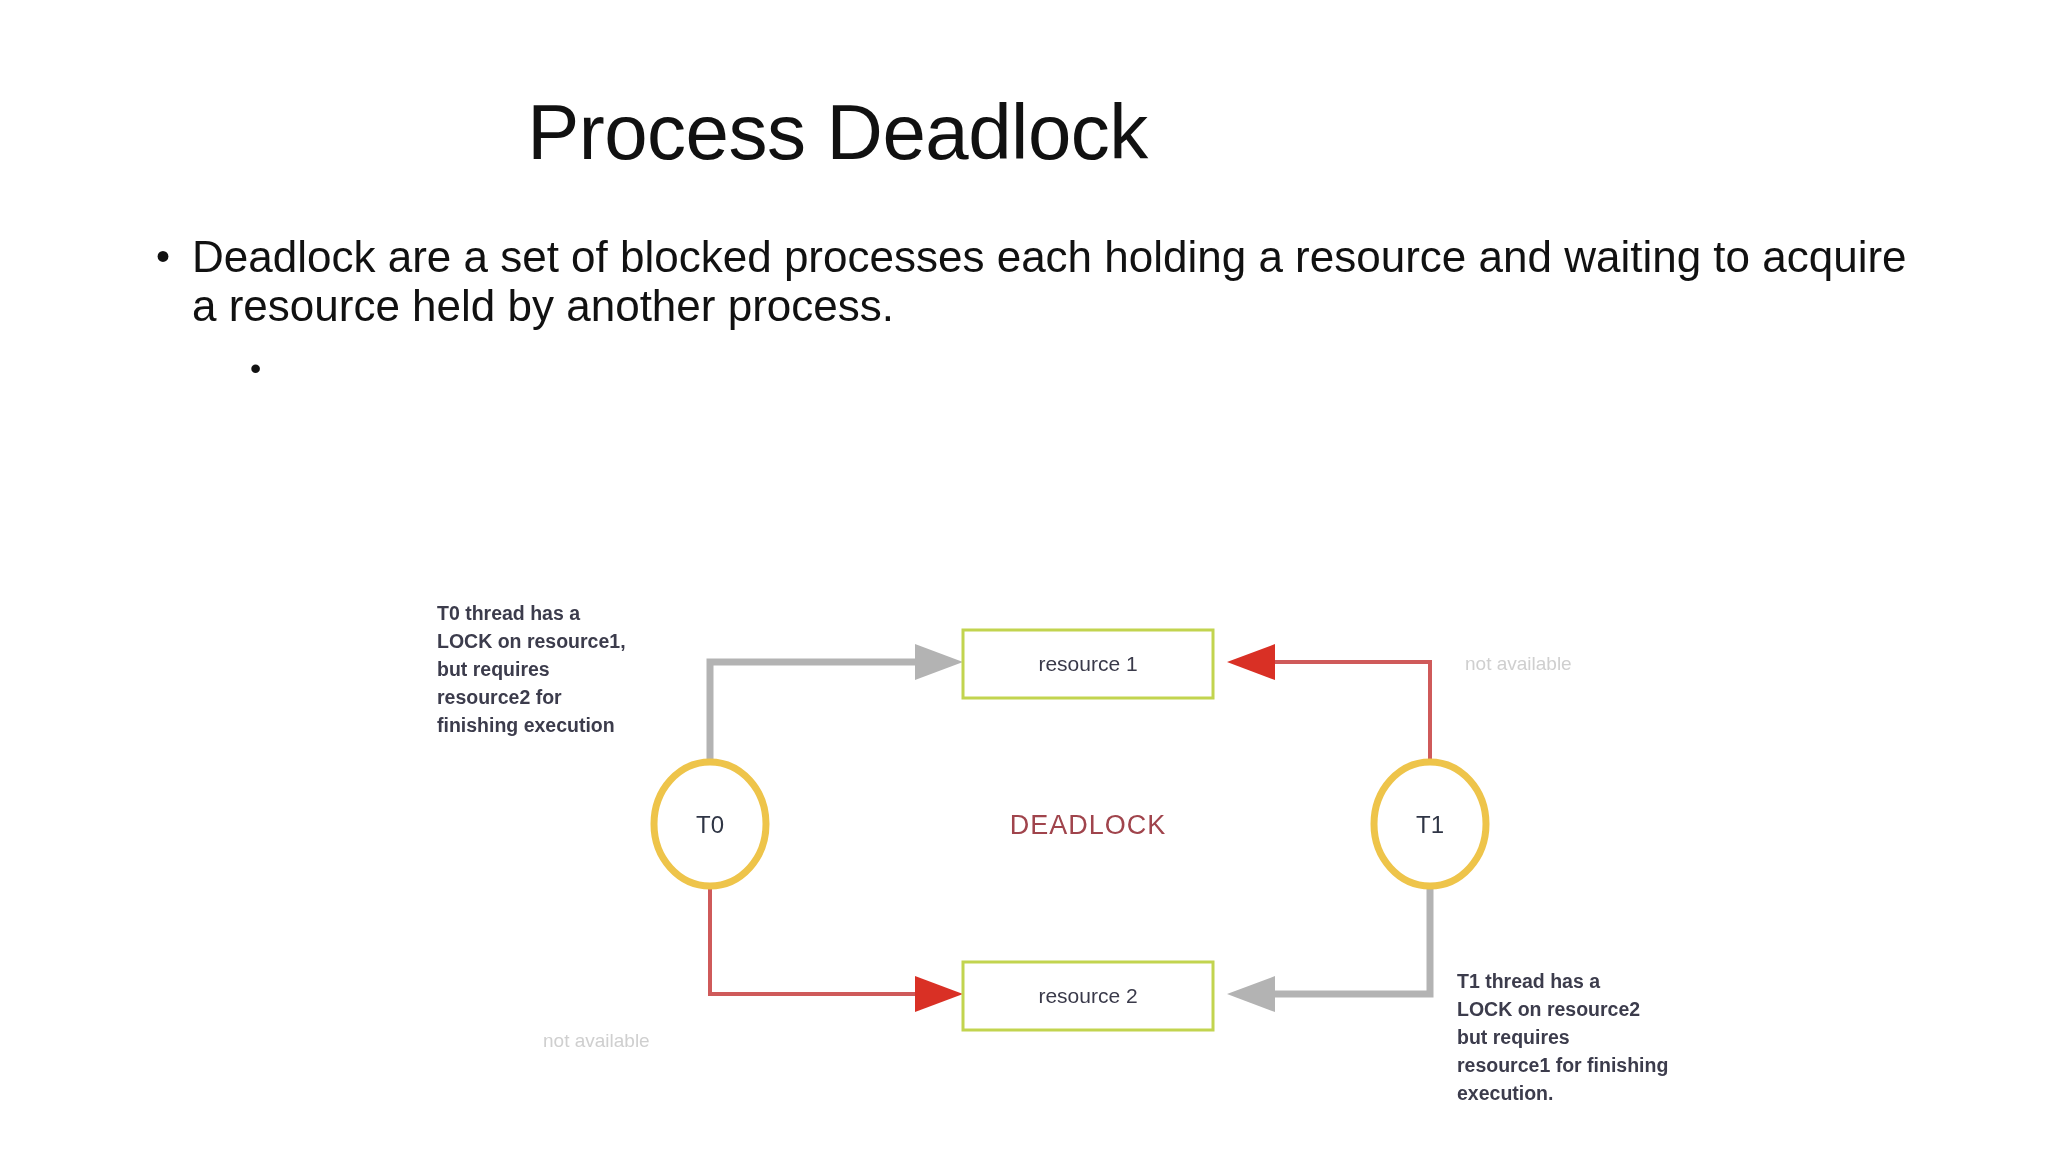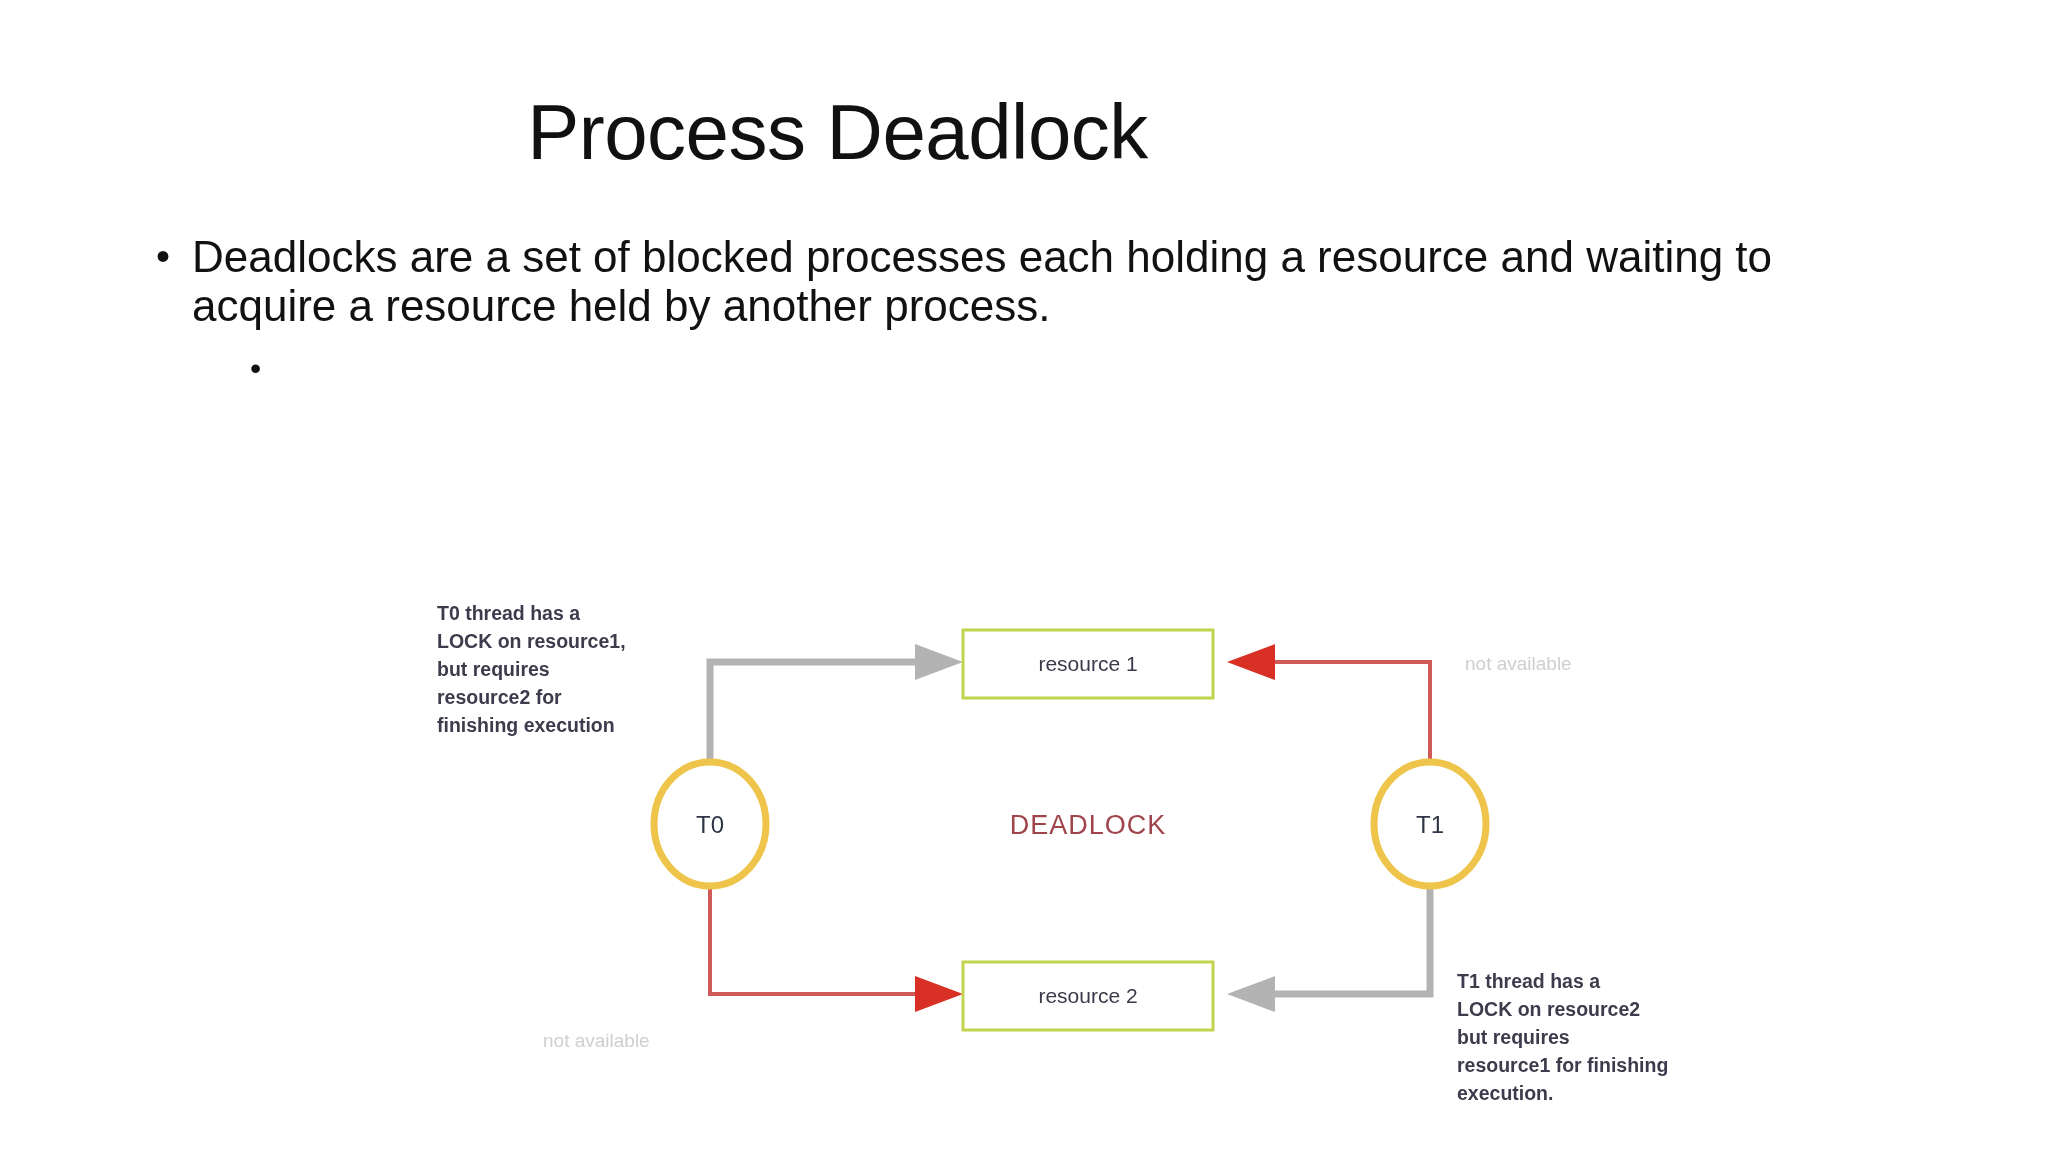--- a/index.html
+++ b/index.html
@@ -126,21 +126,21 @@
 <body>
 
 <div class="slide">
 
   <div class="slide-title">Process Deadlock</div>
 
   <div class="body-block">
 
     <div class="bullet-l1">
       <span class="dot">•</span>
-      <span>Deadlocks are a set of blocked processes each holding a resource and waiting to acquire a resource held by another process.</span>
+      <span>Deadlock are a set of blocked processes each holding a resource and waiting to acquire a resource held by another process.</span>
     </div>
 
     <div class="bullet-l2">
       <span class="dot">•</span>
     </div>
 
   </div>
 
   <div class="diagram">
     <svg viewBox="0 0 1400 560" xmlns="http://www.w3.org/2000/svg">

